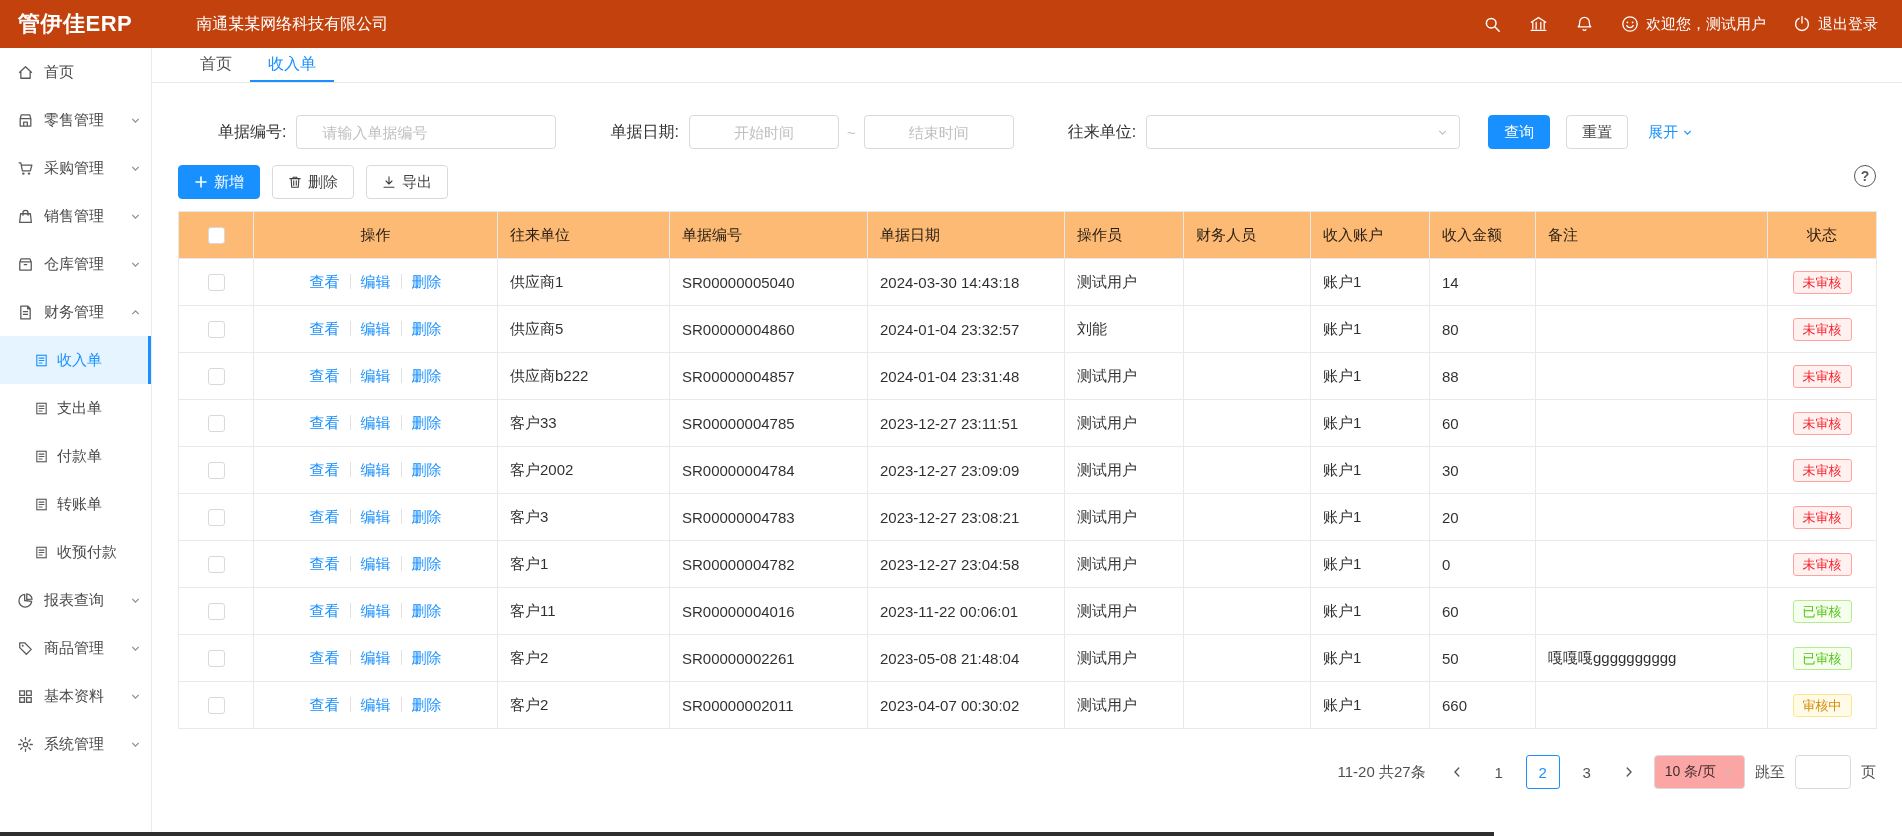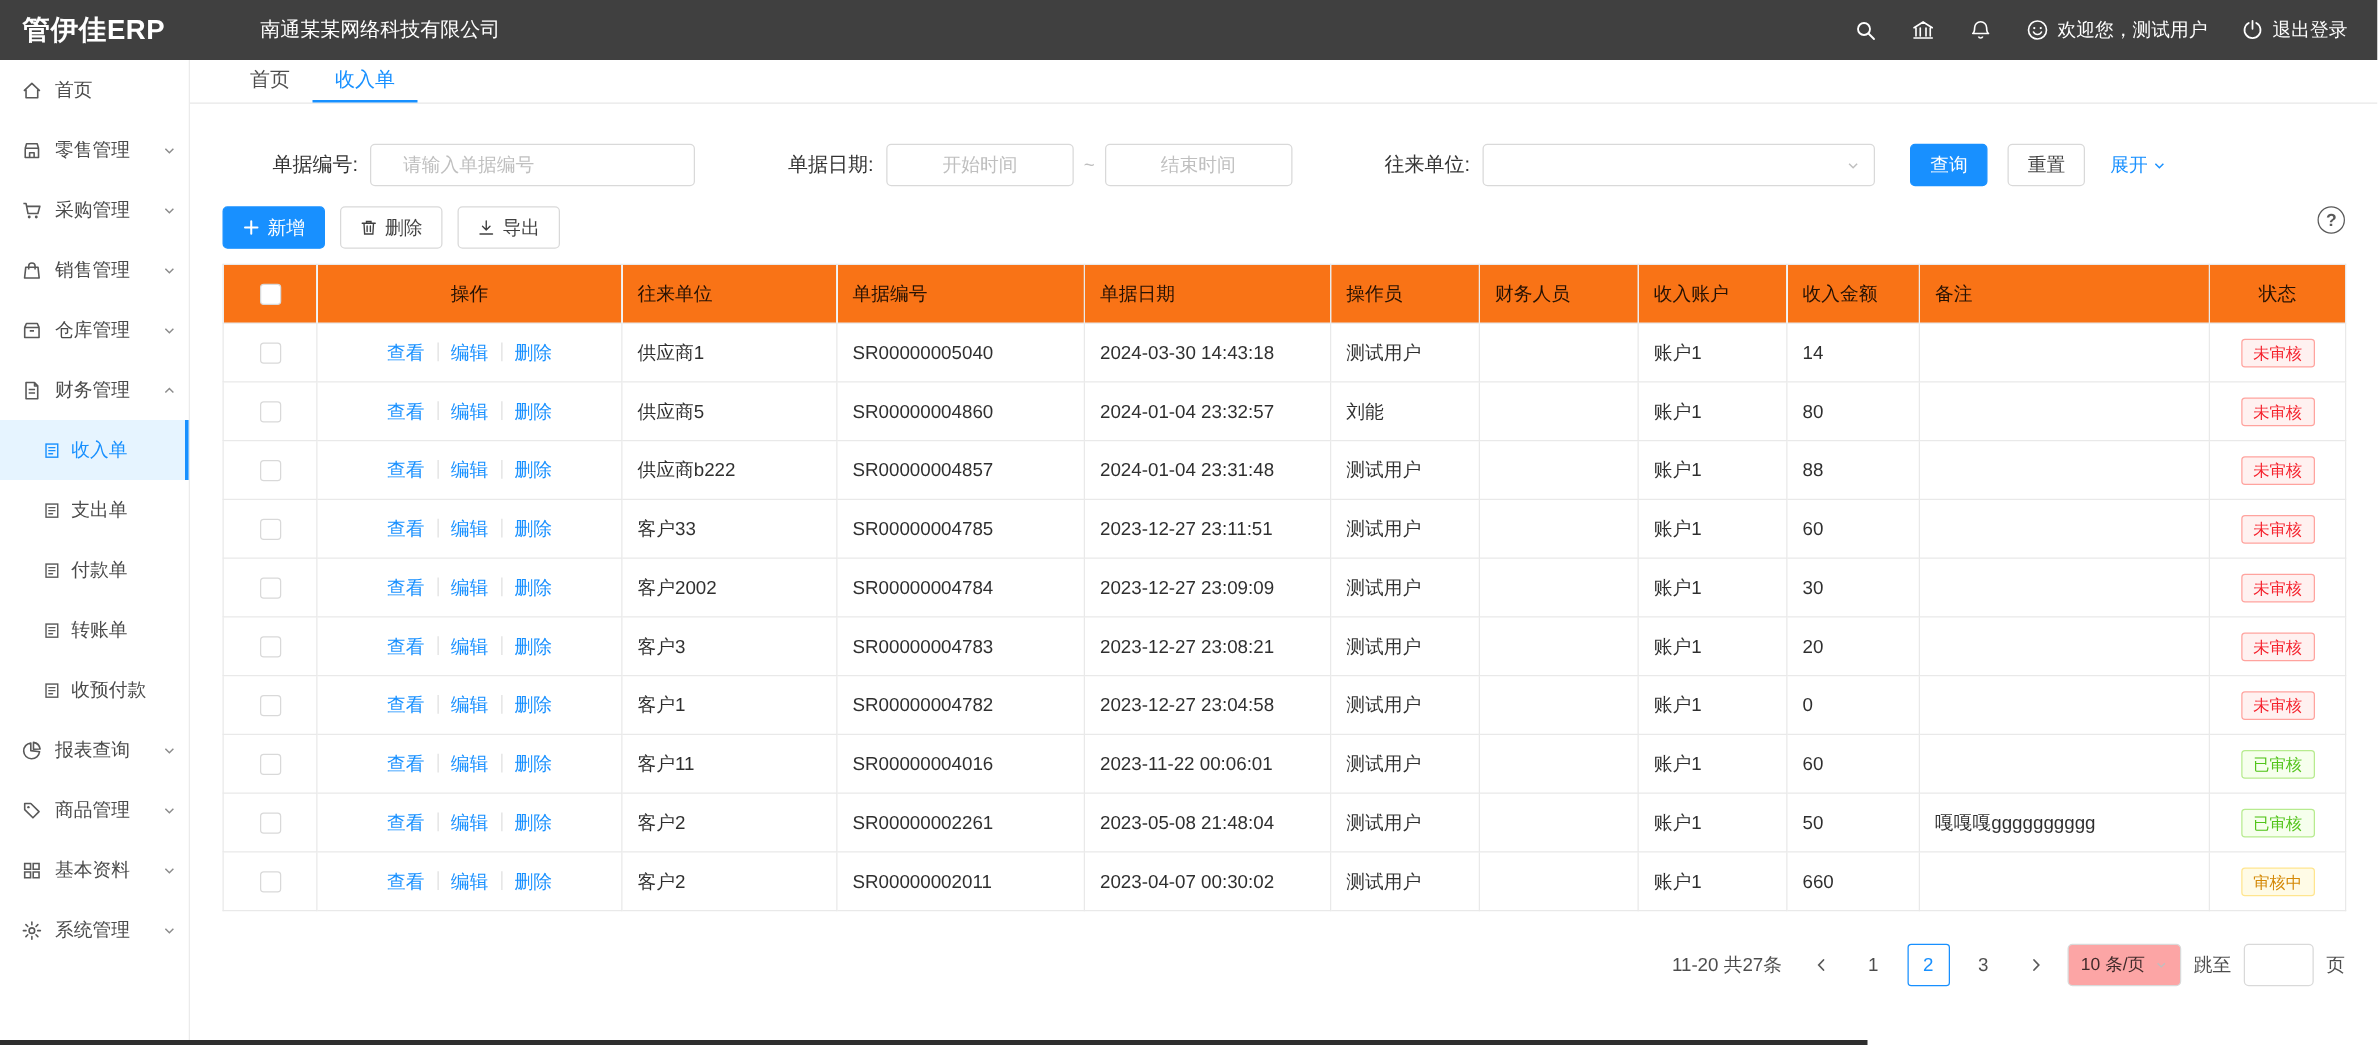--- a/index.html
+++ b/index.html
@@ -2,21 +2,21 @@
 <html><head>
 <meta charset="utf-8">
 <title>ERP</title>
 <style>
   * { margin:0; padding:0; box-sizing:border-box; }
   html,body { width:1902px; height:836px; }
   body { font-family:"Liberation Sans","DejaVu Sans",sans-serif; font-size:15px; color:rgba(0,0,0,.82); background:#fff; overflow:hidden; position:relative; }
   svg { display:block; }
 
   
-  .topbar { height:48px; background:#404040; display:flex; align-items:center; color:#fff;gap:12px; }
+  .topbar { height:48px; background:#c2410c; display:flex; align-items:center; color:#fff; }
   .logo { padding-left:18px; font-size:22px; font-weight:700; letter-spacing:.5px; white-space:nowrap; }
   .company { margin-left:64px; font-size:16px; white-space:nowrap; }
   .topbar-right { margin-left:auto; display:flex; align-items:center; gap:27px; padding-right:24px; font-size:15px; }
   .tb-icon { width:19px; height:19px; cursor:pointer; color:#fff; }
   .tb-icon svg { width:19px; height:19px; }
   .tb-item { display:flex; align-items:center; gap:7px; cursor:pointer; white-space:nowrap;justify-content:space-between; }
   .tb-ic { width:18px; height:18px; color:#fff; }
   .tb-ic svg { width:18px; height:18px; }
 
   .layout { display:flex; height:788px; }
@@ -38,21 +38,21 @@
   
   .main { flex:1; display:flex; flex-direction:column; min-width:0; background:#fff; }
   .tabbar { height:35px; border-bottom:1px solid #e8e8e8; display:flex; padding-left:30px; flex:none; }
   .tab { padding:0 18px; display:flex; align-items:center; font-size:16px; color:rgba(0,0,0,.70); cursor:pointer; border-bottom:2px solid transparent; }
   .tab.active { color:#1890ff; border-bottom-color:#1890ff; }
 
   .content { padding:0 26px; }
 
   
   .filters { display:flex; align-items:center; margin-top:32px; padding-left:40px; }
-  .f-group { display:flex; align-items:center; margin-right:74px; }
+  .f-group { display:flex; align-items:center; margin-right:54px; }
   .f-group-last { margin-right:28px; }
   .f-label { font-size:16px; color:#333; margin-right:10px; white-space:nowrap; }
   .f-input { height:34px; border:1px solid #d9d9d9; border-radius:4px; padding:0 25px; font-size:15px; color:rgba(0,0,0,.75); outline:none; font-family:inherit; background:#fff; }
   .f-input::placeholder { color:#bfbfbf; }
   .bill-no-input { width:260px; }
   .range-input { width:150px; text-align:center; }
   .tilde { color:#bfbfbf; margin:0 8px; }
   .f-select { width:314px; height:34px; border:1px solid #d9d9d9; border-radius:4px; display:flex; align-items:center; padding:0 11px; cursor:pointer; background:#fff; }
   .sel-chev { margin-left:auto; color:#bfbfbf; }
   .sel-chev svg { width:11px; height:11px; }
@@ -65,21 +65,21 @@
   .expand-link { margin-left:20px; color:#1890ff; font-size:15px; display:inline-flex; align-items:center; gap:4px; cursor:pointer; white-space:nowrap; }
   .expand-link svg { width:11px; height:11px; }
 
   
   .toolbar { margin-top:16px; display:flex; align-items:flex-start; gap:12px; }
   .help { margin-left:auto; width:22px; height:22px; border:1.6px solid #595959; border-radius:50%; color:#595959; font-size:14px; font-weight:bold; display:flex; align-items:center; justify-content:center; cursor:pointer; }
 
   
   .grid-table { margin-top:12px; width:100%; border-collapse:collapse; table-layout:fixed; font-size:15px; }
   .grid-table th, .grid-table td { border:1px solid #e9e9e9; height:47px; padding:0 12px; text-align:left; overflow:hidden; white-space:nowrap; font-weight:400; }
-  .grid-table thead th { background:#f97316; color:rgba(0,0,0,.85); }
+  .grid-table thead th { background:#fdba74; color:rgba(0,0,0,.85); }
   .center { text-align:center !important; }
   .checkbox { display:inline-block; width:17px; height:17px; border:1px solid #d9d9d9; border-radius:3px; background:#fff; vertical-align:middle; cursor:pointer; }
   .action-link { color:#1890ff; cursor:pointer; text-decoration:none; }
   .act-sep { display:inline-block; width:1px; height:15px; background:#e0e0e0; margin:0 10px; vertical-align:-2px; }
   .tag { display:inline-block; height:23px; line-height:21px; padding:0 9px; font-size:13px; border-radius:3px; border:1px solid; }
   .tag.unapproved { color:#f5222d; background:#fff1f0; border-color:#ffa39e; }
   .tag.approved  { color:#52c41a; background:#f6ffed; border-color:#b7eb8f; }
   .tag.pending   { color:#d48806; background:#fffbe6; border-color:#ffe58f; }
 
   

